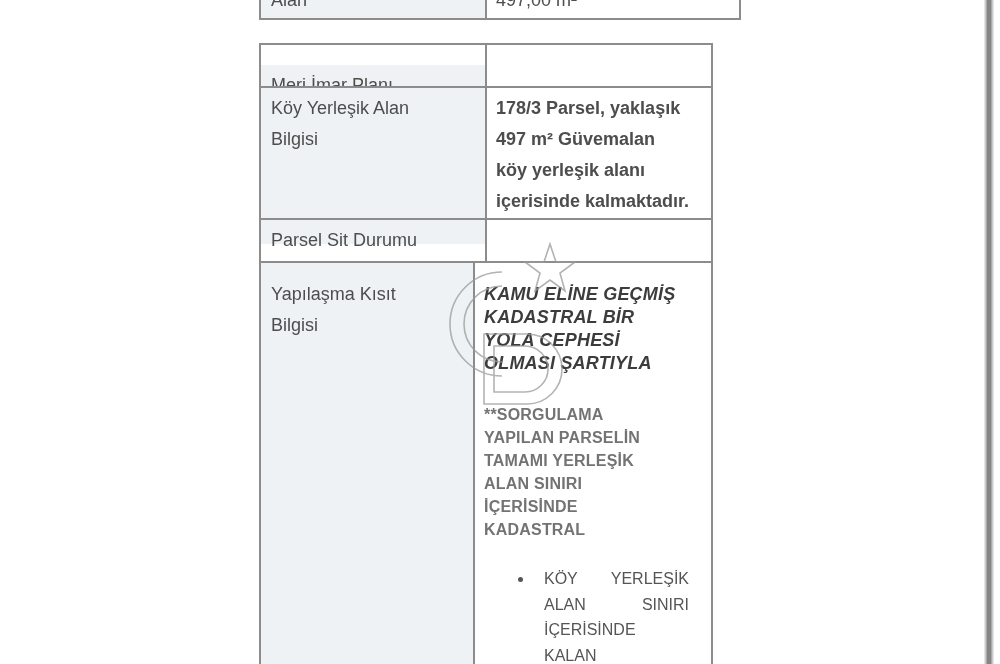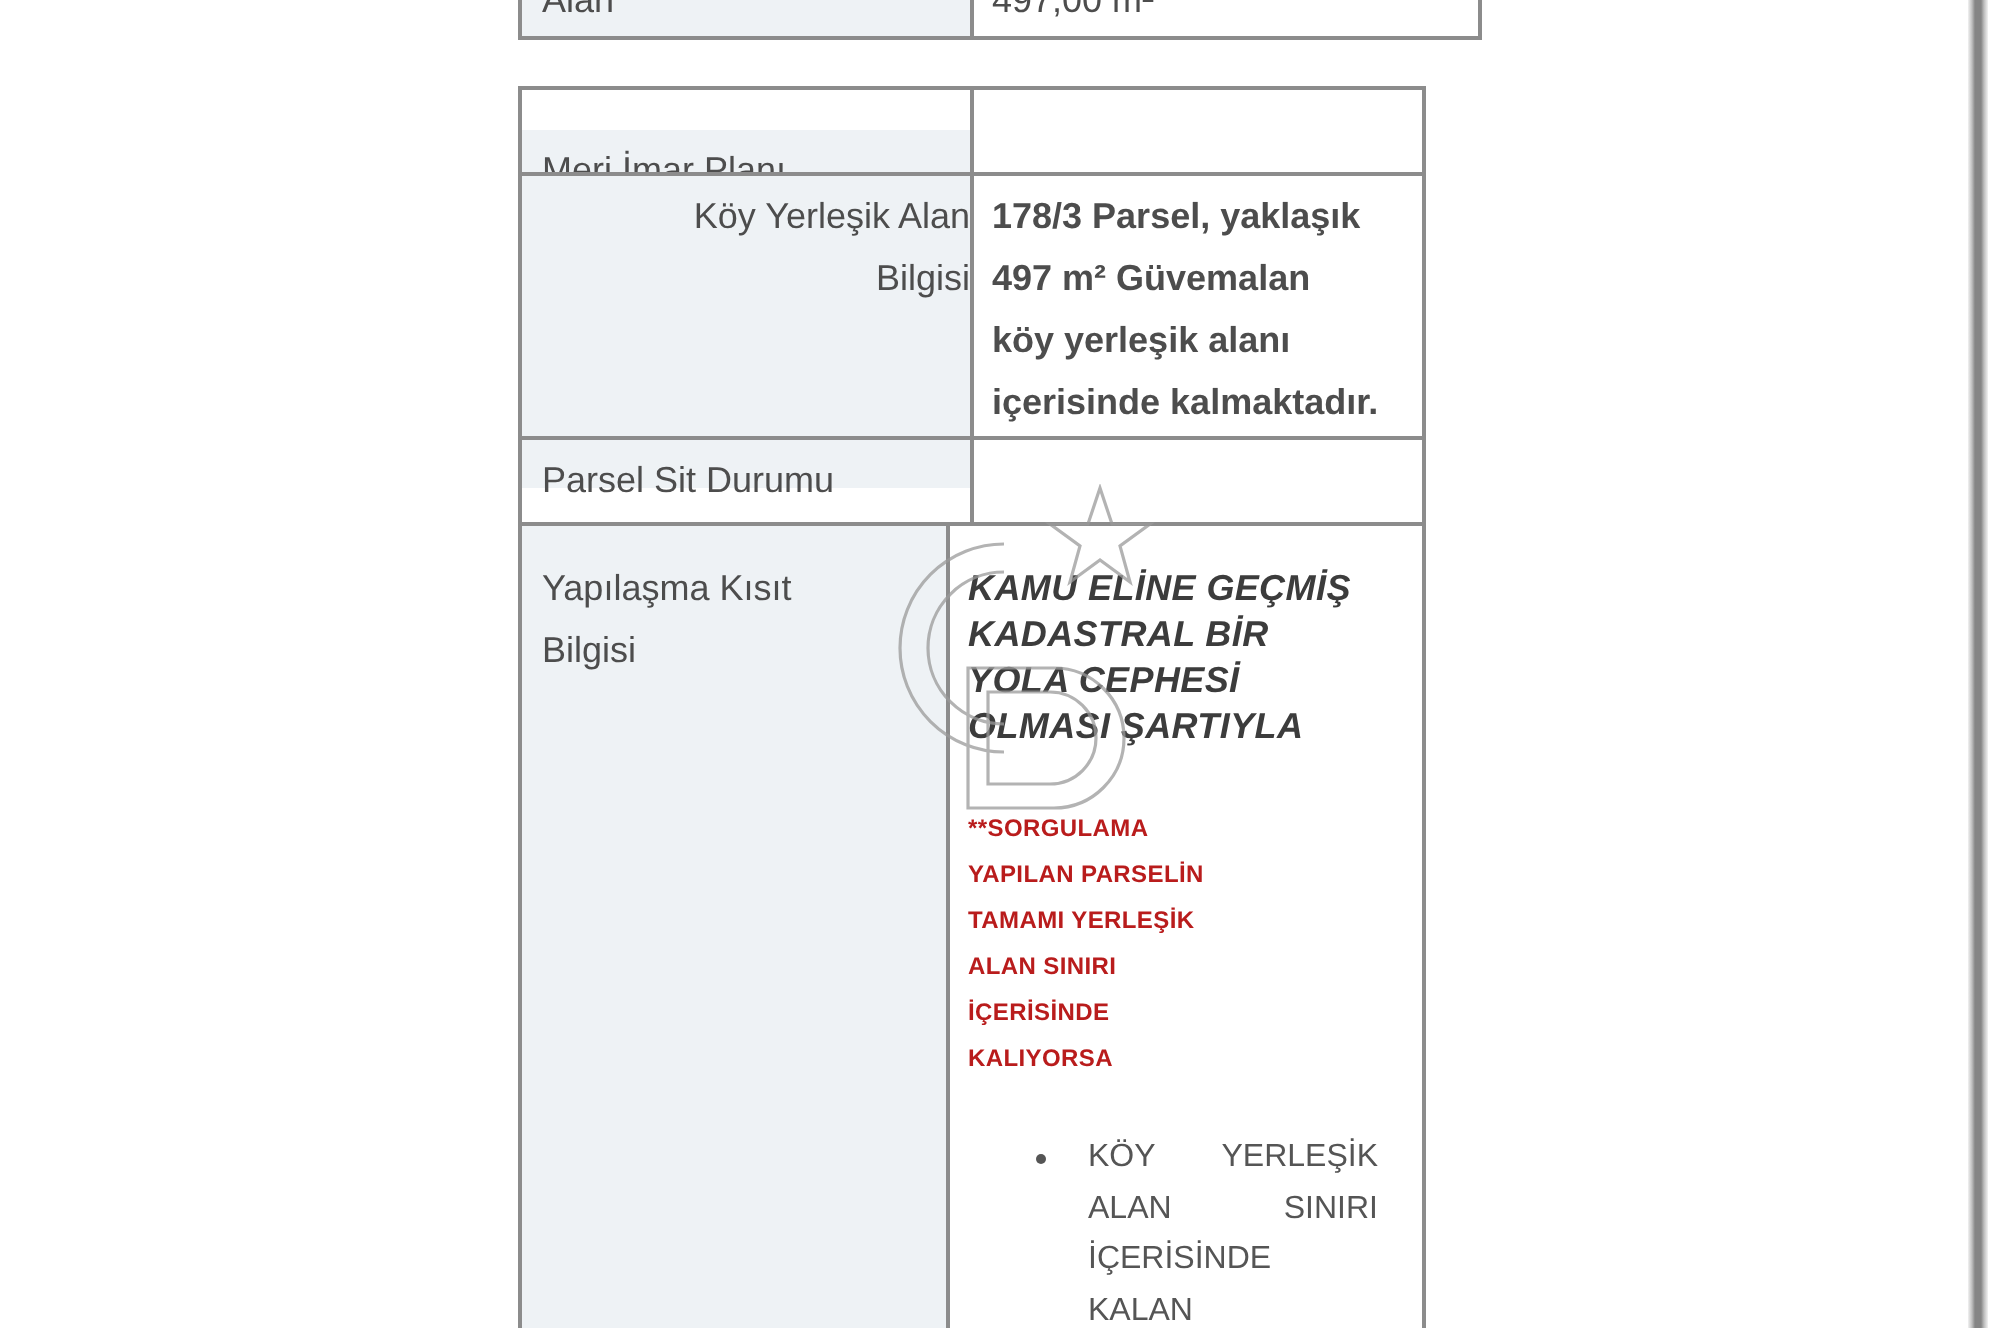--- a/index.html
+++ b/index.html
@@ -9,21 +9,21 @@
     font-family:"Liberation Sans", "DejaVu Sans", sans-serif;
     color:#4a4a4a;
   }
   .tbl { position:absolute; border:2px solid #8c8c8c; box-sizing:border-box; background:#fff; }
   .cell { position:absolute; box-sizing:border-box; }
   .lab { background:#eef2f5; font-size:18px; line-height:31px; padding:8px 0 0 10px; color:#4d4d4d; }
   .val { background:#ffffff; font-size:18px; line-height:31px; padding:8px 0 0 9px; color:#4d4d4d; }
   .hline { position:absolute; height:2px; background:#8c8c8c; }
   .vline { position:absolute; width:2px; background:#8c8c8c; }
   .bold-dark { font-weight:bold; color:#3c3c3c; font-size:18px; line-height:23px; letter-spacing:0.2px;font-style:italic; }
-  .bold-red  { font-weight:bold; color:#b91c1c; font-size:12px; line-height:23px; letter-spacing:0.2px; }
+  .bold-red  { font-weight:bold; color:#737373; font-size:16px; line-height:23px; letter-spacing:0.2px; }
   .bullet-list { list-style:none; margin:0; padding:0; position:absolute; }
   .bullet-item { position:relative; font-size:16px; line-height:25.5px; color:#555; text-align:justify; text-align-last:left; }
   .bullet-dot { position:absolute; left:-26px; top:11px; width:5px; height:5px; border-radius:50%; background:#555; }
   .rightbar { position:absolute; left:984px; top:0; width:10px; height:664px;
     background:linear-gradient(to right,#f2f2f2 0,#bdbdbd 20%,#858585 35%,#858585 65%,#bdbdbd 80%,#f2f2f2 100%); }
   .watermark { position:absolute; left:422px; top:242px; width:170px; height:170px; pointer-events:none; }
 </style>
 </head>
 <body>
 
@@ -40,21 +40,21 @@
 <div class="tbl" style="left:259px; top:43px; width:454px; height:640px;">
 
   <div class="cell lab" style="left:0; top:0; width:224px; height:41px; padding-top:5px;margin-top:20px;">
     <span>Meri İmar Planı</span>
   </div>
   <div class="cell val" style="left:226px; top:0; width:224px; height:41px;">
     <span></span>
   </div>
   <div class="hline" style="left:0; top:41px; width:450px;"></div>
 
-  <div class="cell lab" style="left:0; top:43px; width:224px; height:130px; padding-top:5px;text-align:right;">
+  <div class="cell lab" style="left:0; top:43px; width:224px; height:130px; padding-top:5px;">
     <div>Köy Yerleşik Alan</div>
     <div>Bilgisi</div>
   </div>
   <div class="cell val" style="left:226px; top:43px; width:224px; height:130px; padding-top:5px; line-height:31px;font-weight:bold;">
     <div>178/3 Parsel, yaklaşık</div>
     <div>497 m² Güvemalan</div>
     <div>köy yerleşik alanı</div>
     <div>içerisinde kalmaktadır.</div>
   </div>
   <div class="hline" style="left:0; top:173px; width:450px;"></div>
@@ -80,21 +80,21 @@
       <div class="bold-dark">KADASTRAL BİR</div>
       <div class="bold-dark">YOLA CEPHESİ</div>
       <div class="bold-dark">OLMASI ŞARTIYLA</div>
     </div>
     <div style="margin-top:28px;">
       <div class="bold-red">**SORGULAMA</div>
       <div class="bold-red">YAPILAN PARSELİN</div>
       <div class="bold-red">TAMAMI YERLEŞİK</div>
       <div class="bold-red">ALAN SINIRI</div>
       <div class="bold-red">İÇERİSİNDE</div>
-      <div class="bold-red">KALIYORSA</div>
+      <div class="bold-red">KADASTRAL</div>
     </div>
     <ul class="bullet-list" style="left:69px; top:303px; width:145px;">
       <li class="bullet-item">
         <span class="bullet-dot"></span>
         <div style="display:flex; justify-content:space-between;">
           <span></span>
         </div>
         <div style="text-align-last:justify;">KÖY YERLEŞİK</div>
         <div style="text-align-last:justify;">ALAN SINIRI</div>
         <div>İÇERİSİNDE</div>

